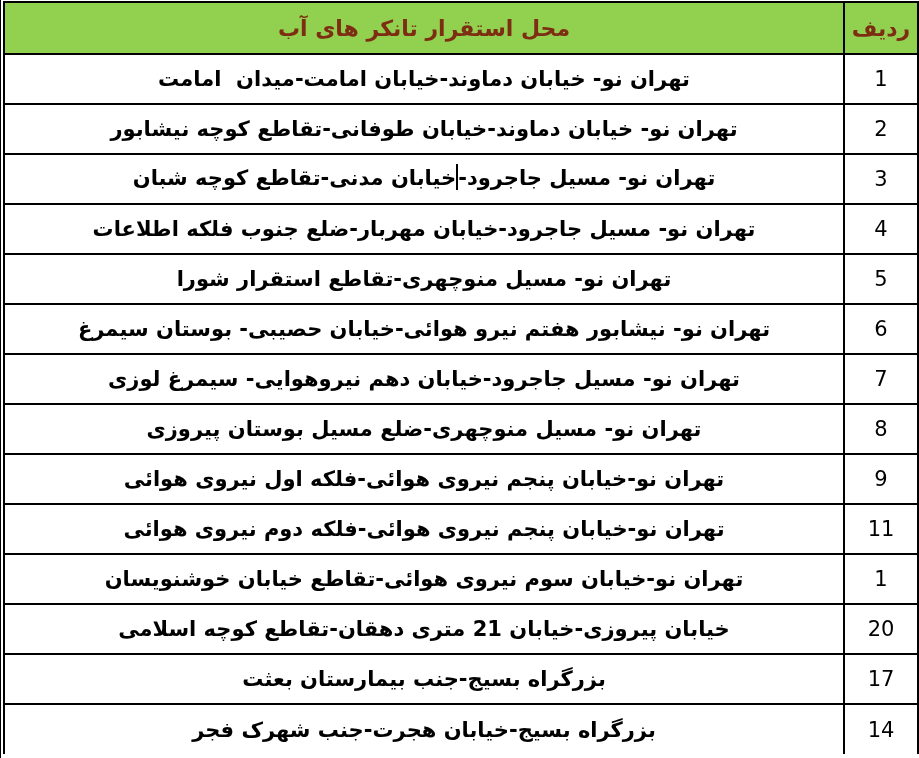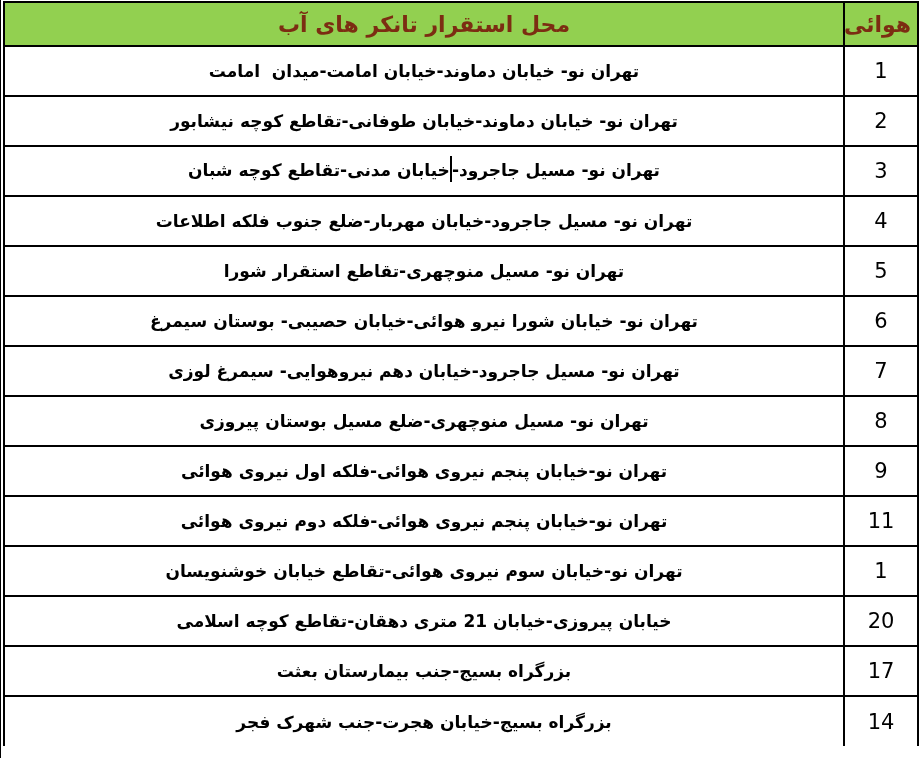--- a/index.html
+++ b/index.html
@@ -37,30 +37,30 @@
   table.tanker-table th,
   table.tanker-table td {
     border: 2px solid var(--grid);
     padding: 0 6px;
     text-align: center;
     vertical-align: middle;
   }
   thead th {
     background: var(--header-bg);
     color: var(--header-text);
-    height: 44px;
+    height: 52px;
     font-size: 22px;
     font-weight: bold;
   }
   tbody td {
     height: 50px;
     background: var(--row-bg);
   }
   td.cell-location {
-    font-size: 17px;
+    font-size: 21px;
     font-weight: bold;
     color: #000000;
     white-space: pre-wrap;
   }
   td.cell-num {
     font-size: 21px;
     font-weight: 400;
     color: #000000;
     font-family: "DejaVu Sans", sans-serif;
   }
@@ -79,21 +79,21 @@
 <body>
 
 <div class="sheet">
   <table class="tanker-table">
     <colgroup>
       <col class="col-num">
       <col class="col-loc">
     </colgroup>
     <thead>
       <tr>
-        <th class="cell-num">هوائی</th>
+        <th class="cell-num">ردیف</th>
         <th class="cell-location">محل استقرار تانکر های آب</th>
       </tr>
     </thead>
     <tbody>
 
     <tr>
           <td class="cell-num">1</td>
           <td class="cell-location">تهران نو- خیابان دماوند-خیابان امامت-میدان  امامت</td>
         </tr>
         <tr>
@@ -107,21 +107,21 @@
         <tr>
           <td class="cell-num">4</td>
           <td class="cell-location">تهران نو- مسیل جاجرود-خیابان مهربار-ضلع جنوب فلکه اطلاعات</td>
         </tr>
         <tr>
           <td class="cell-num">5</td>
           <td class="cell-location">تهران نو- مسیل منوچهری-تقاطع استقرار شورا</td>
         </tr>
         <tr>
           <td class="cell-num">6</td>
-          <td class="cell-location">تهران نو- خیابان شورا نیرو هوائی-خیابان حصیبی- بوستان سیمرغ</td>
+          <td class="cell-location">تهران نو- نیشابور هفتم نیرو هوائی-خیابان حصیبی- بوستان سیمرغ</td>
         </tr>
         <tr>
           <td class="cell-num">7</td>
           <td class="cell-location">تهران نو- مسیل جاجرود-خیابان دهم نیروهوایی- سیمرغ لوزی</td>
         </tr>
         <tr>
           <td class="cell-num">8</td>
           <td class="cell-location">تهران نو- مسیل منوچهری-ضلع مسیل بوستان پیروزی</td>
         </tr>
         <tr>

